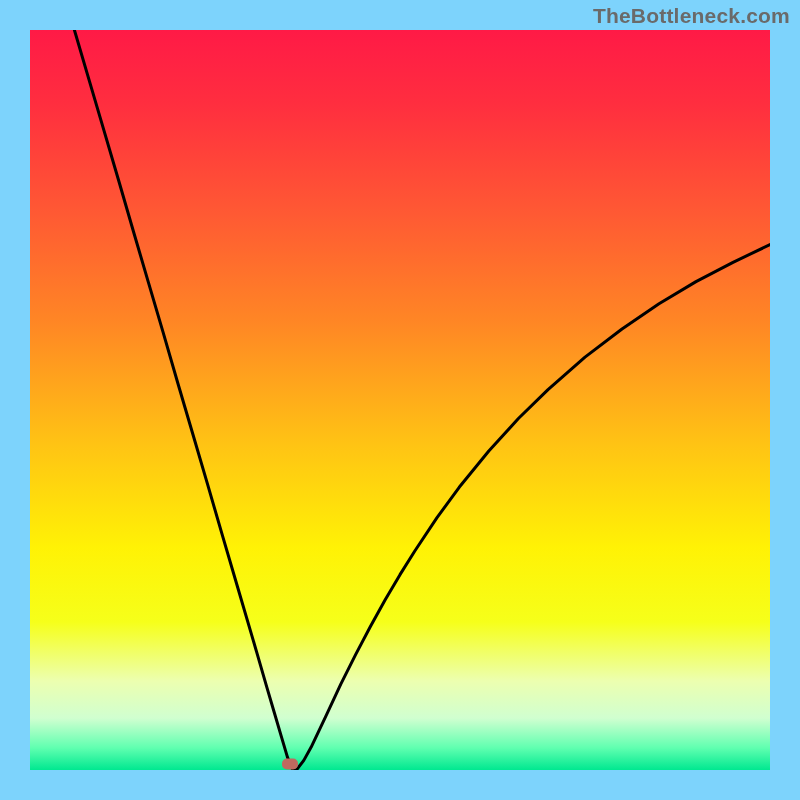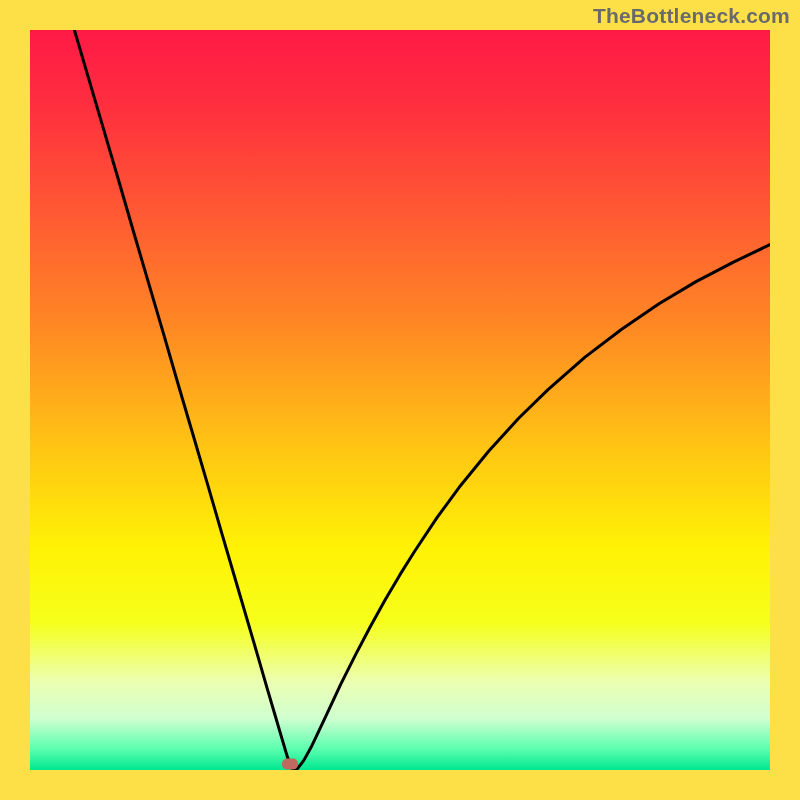--- a/index.html
+++ b/index.html
@@ -10,21 +10,21 @@
     background: #000;
     font-family: Arial, Helvetica, sans-serif;
     overflow: hidden;
   }
   .frame {
     position: absolute;
     top: 0;
     left: 0;
     width: 800px;
     height: 800px;
-    background: #fde047;
+    background: #7dd3fc;
   }
   .plot {
     position: absolute;
     top: 30px;
     left: 30px;
     width: 740px;
     height: 740px;
   }
   .watermark {
     position: absolute;

